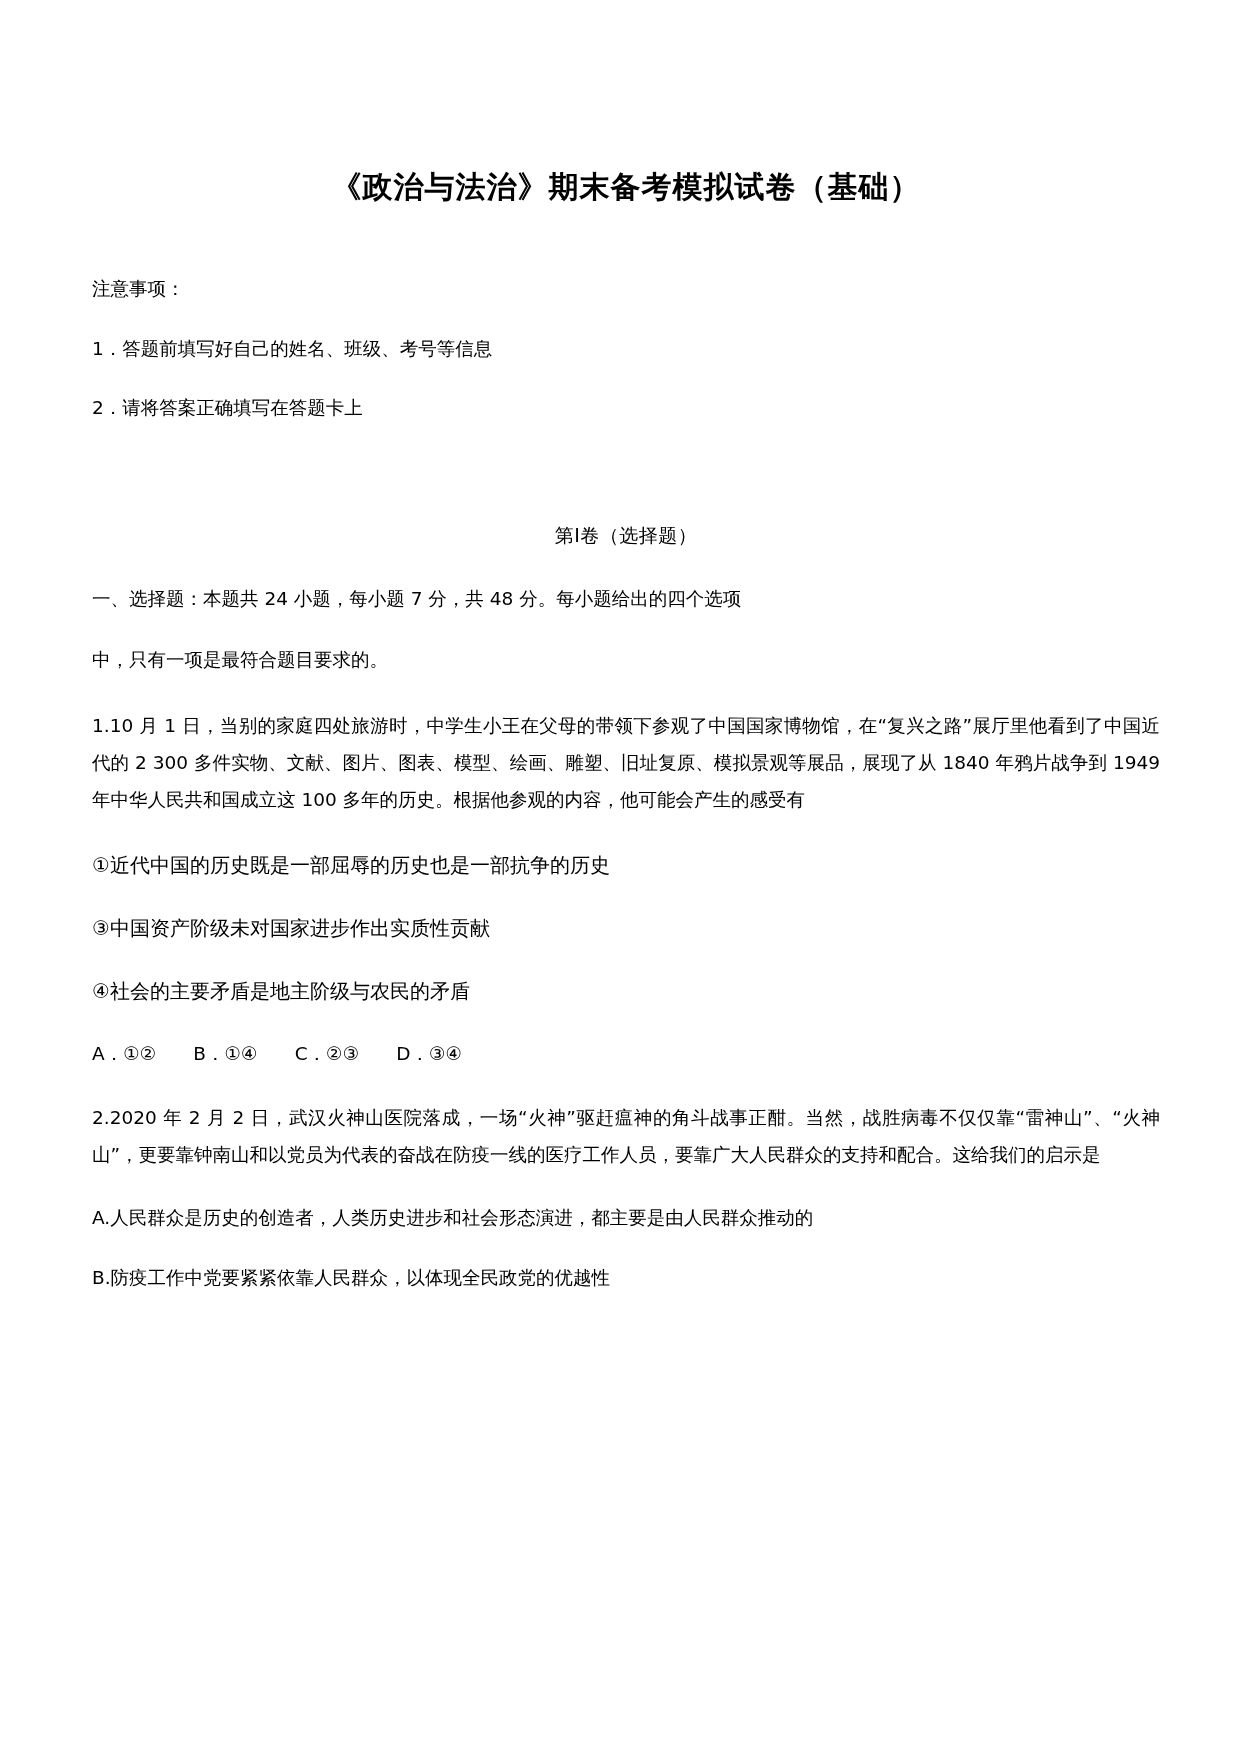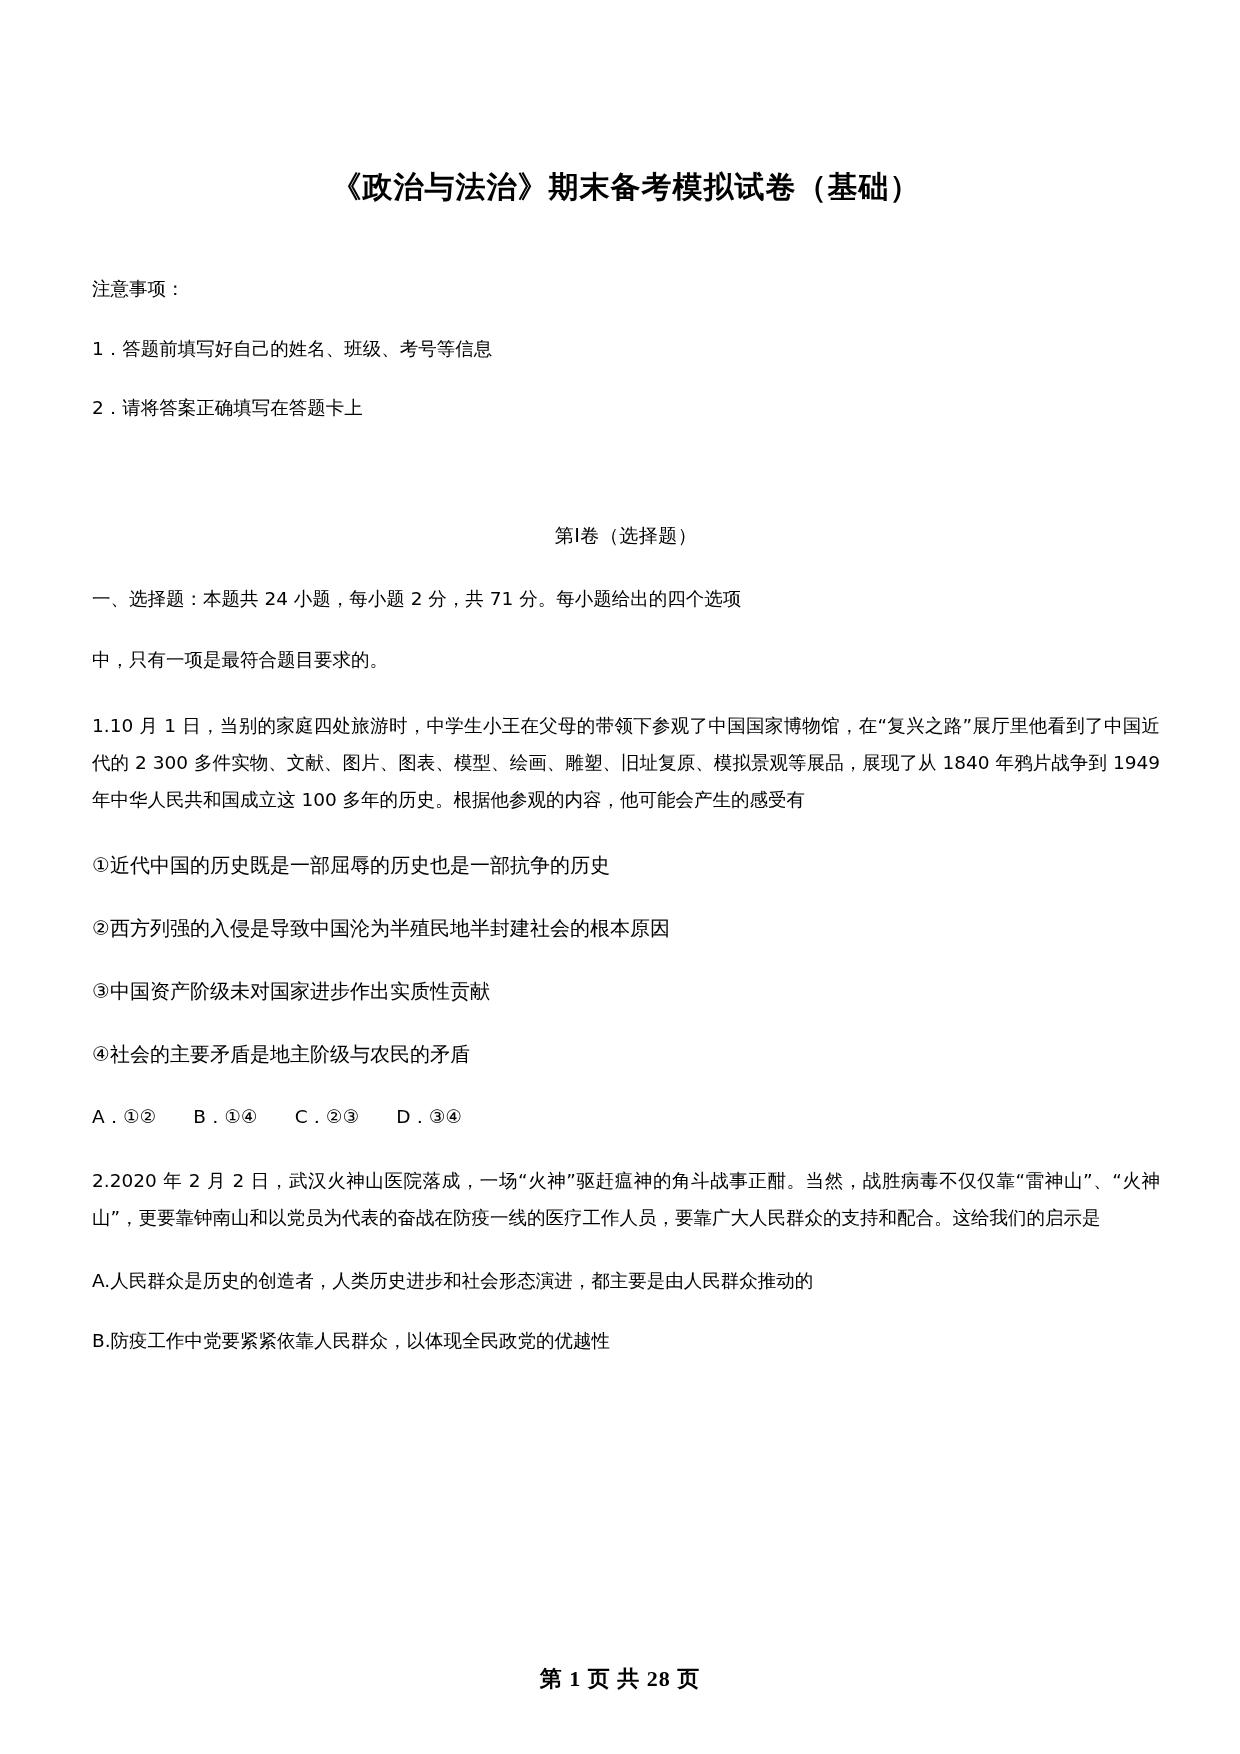--- a/index.html
+++ b/index.html
@@ -122,38 +122,36 @@
     <h1 class="doc-title">《政治与法治》期末备考模拟试卷（基础）</h1>
 
     <p class="para notice-head">注意事项：</p>
 
     <p class="para note-line">1．答题前填写好自己的姓名、班级、考号等信息</p>
 
     <p class="para note-line">2．请将答案正确填写在答题卡上</p>
 
     <p class="part-heading">第I卷（选择题）</p>
 
-    <p class="para instr-1">一、选择题：本题共 24 小题，每小题 2 分，共 71 分。每小题给出的四个选项</p>
+    <p class="para instr-1">一、选择题：本题共 24 小题，每小题 7 分，共 48 分。每小题给出的四个选项</p>
 
     <p class="para instr-2">中，只有一项是最符合题目要求的。</p>
 
     <div class="q-block">
       <p class="q-body">1.10 月 1 日，当别的家庭四处旅游时，中学生小王在父母的带领下参观了中国国家博物馆，在“复兴之路”展厅里他看到了中国近代的 2 300 多件实物、文献、图片、图表、模型、绘画、雕塑、旧址复原、模拟景观等展品，展现了从 1840 年鸦片战争到 1949 年中华人民共和国成立这 100 多年的历史。根据他参观的内容，他可能会产生的感受有</p>
 
       <p class="sub-opt">①近代中国的历史既是一部屈辱的历史也是一部抗争的历史</p>
-      <p class="sub-opt">②西方列强的入侵是导致中国沦为半殖民地半封建社会的根本原因</p>
       <p class="sub-opt">③中国资产阶级未对国家进步作出实质性贡献</p>
       <p class="sub-opt">④社会的主要矛盾是地主阶级与农民的矛盾</p>
 
       <p class="answer-row">A．①②　　B．①④　　C．②③　　D．③④</p>
     </div>
 
     <div class="q-block">
       <p class="q-body">2.2020 年 2 月 2 日，武汉火神山医院落成，一场“火神”驱赶瘟神的角斗战事正酣。当然，战胜病毒不仅仅靠“雷神山”、“火神山”，更要靠钟南山和以党员为代表的奋战在防疫一线的医疗工作人员，要靠广大人民群众的支持和配合。这给我们的启示是</p>
 
       <p class="opt-line">A.人民群众是历史的创造者，人类历史进步和社会形态演进，都主要是由人民群众推动的</p>
       <p class="opt-line">B.防疫工作中党要紧紧依靠人民群众，以体现全民政党的优越性</p>
     </div>
 
   </div>
 
-  <div class="footer">第 1 页 共 28 页</div>
 </div>
 
 </body></html>

